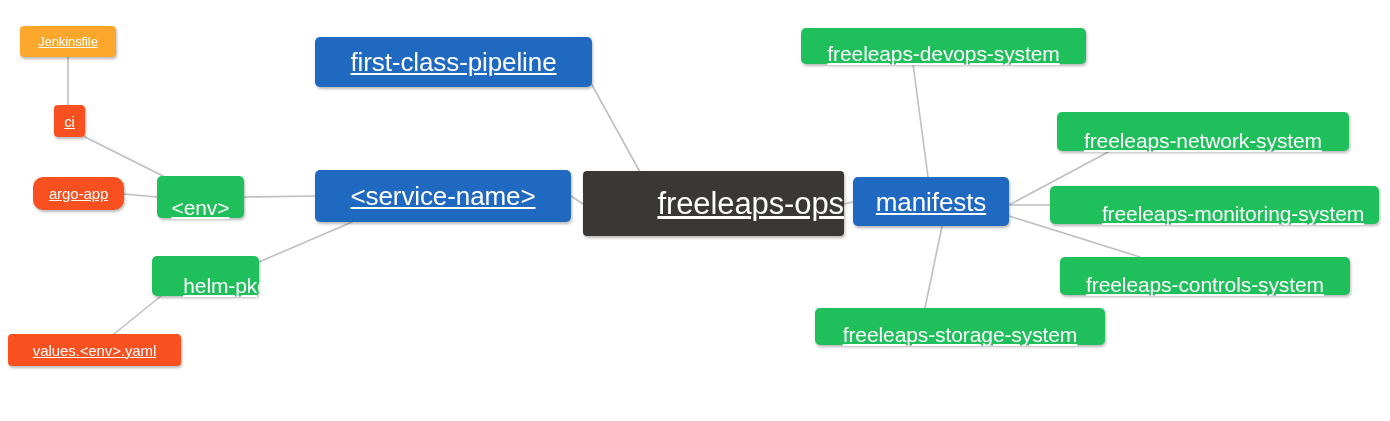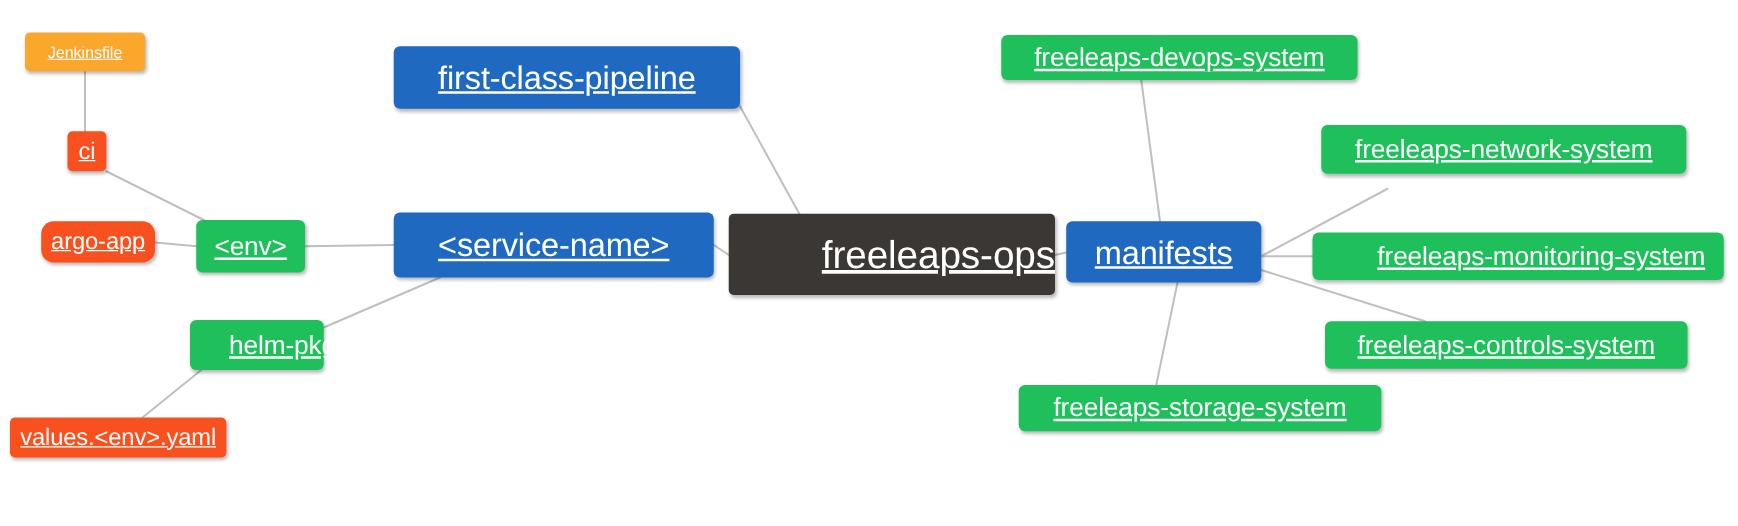--- a/index.html
+++ b/index.html
@@ -45,22 +45,22 @@
     background: #3B3734;
     border-radius: 4px;
     font-size: 31px;
   }
   .node-blue   { background: #2069C0; }
   .node-green  { background: #1FC05C; }
   .node-orange { background: #FBA72C; }
   .node-red    { background: #F8501F; }
 
   .lvl1 { font-size: 26px; border-radius: 5px; }
-  .lvl2 { font-size: 21px; border-radius: 5px; }
-  .lvl3 { font-size: 19px; border-radius: 4px; }
+  .lvl2 { font-size: 21px; border-radius: 5px; align-items: flex-end; }
+  .lvl3 { font-size: 15px; border-radius: 4px; }
   .lvl4 { font-size: 13px; border-radius: 4px; }
 </style>
 </head>
 <body>
 
 <div id="mindmap-canvas" style="background: rgb(255, 255, 255);">
   <svg id="edge-layer" viewBox="0 0 1390 421">
       <polyline points="583,204 571,196" fill="none" stroke="#BFBFBF" stroke-width="1.6" stroke-linecap="round"></polyline>
       <polyline points="844,204 853,202" fill="none" stroke="#BFBFBF" stroke-width="1.6" stroke-linecap="round"></polyline>
       <polyline points="640,172 592,85" fill="none" stroke="#BFBFBF" stroke-width="1.6" stroke-linecap="round"></polyline>
@@ -103,21 +103,21 @@
       </div>
       <div class="node node-red lvl3" style="left: 8px; top: 334px; width: 173px; height: 32px;">
         <span>values.&lt;env&gt;.yaml</span>
       </div>
       <div class="node node-orange lvl4" style="left: 20px; top: 26px; width: 96px; height: 31px;">
         <span>Jenkinsfile</span>
       </div>
       <div class="node node-green lvl2" style="left: 801px; top: 28px; width: 285px; height: 36px;">
         <span>freeleaps-devops-system</span>
       </div>
-      <div class="node node-green lvl2" style="left: 1057px; top: 100px; width: 292px; height: 39px;">
+      <div class="node node-green lvl2" style="left: 1057px; top: 112px; width: 292px; height: 39px;">
         <span>freeleaps-network-system</span>
       </div>
       <div class="node node-green lvl2" style="left: 1050px; top: 186px; width: 329px; height: 38px; padding-left: 37px;">
         <span>freeleaps-monitoring-system</span>
       </div>
       <div class="node node-green lvl2" style="left: 1060px; top: 257px; width: 290px; height: 38px;">
         <span>freeleaps-controls-system</span>
       </div>
       <div class="node node-green lvl2" style="left: 815px; top: 308px; width: 290px; height: 37px;">
         <span>freeleaps-storage-system</span>

